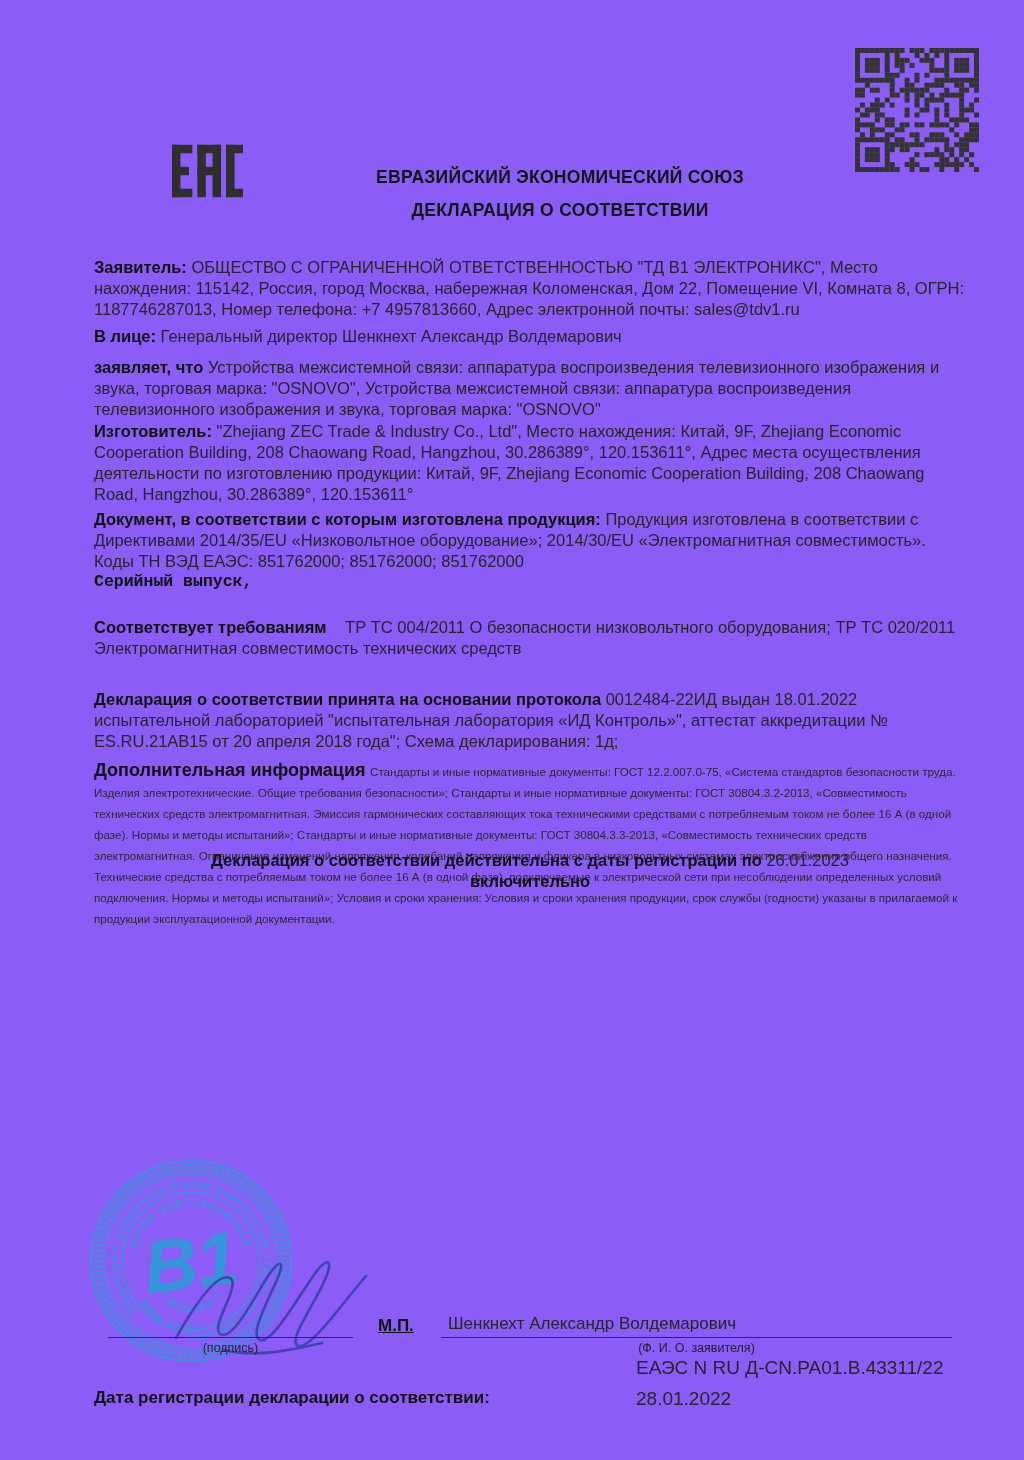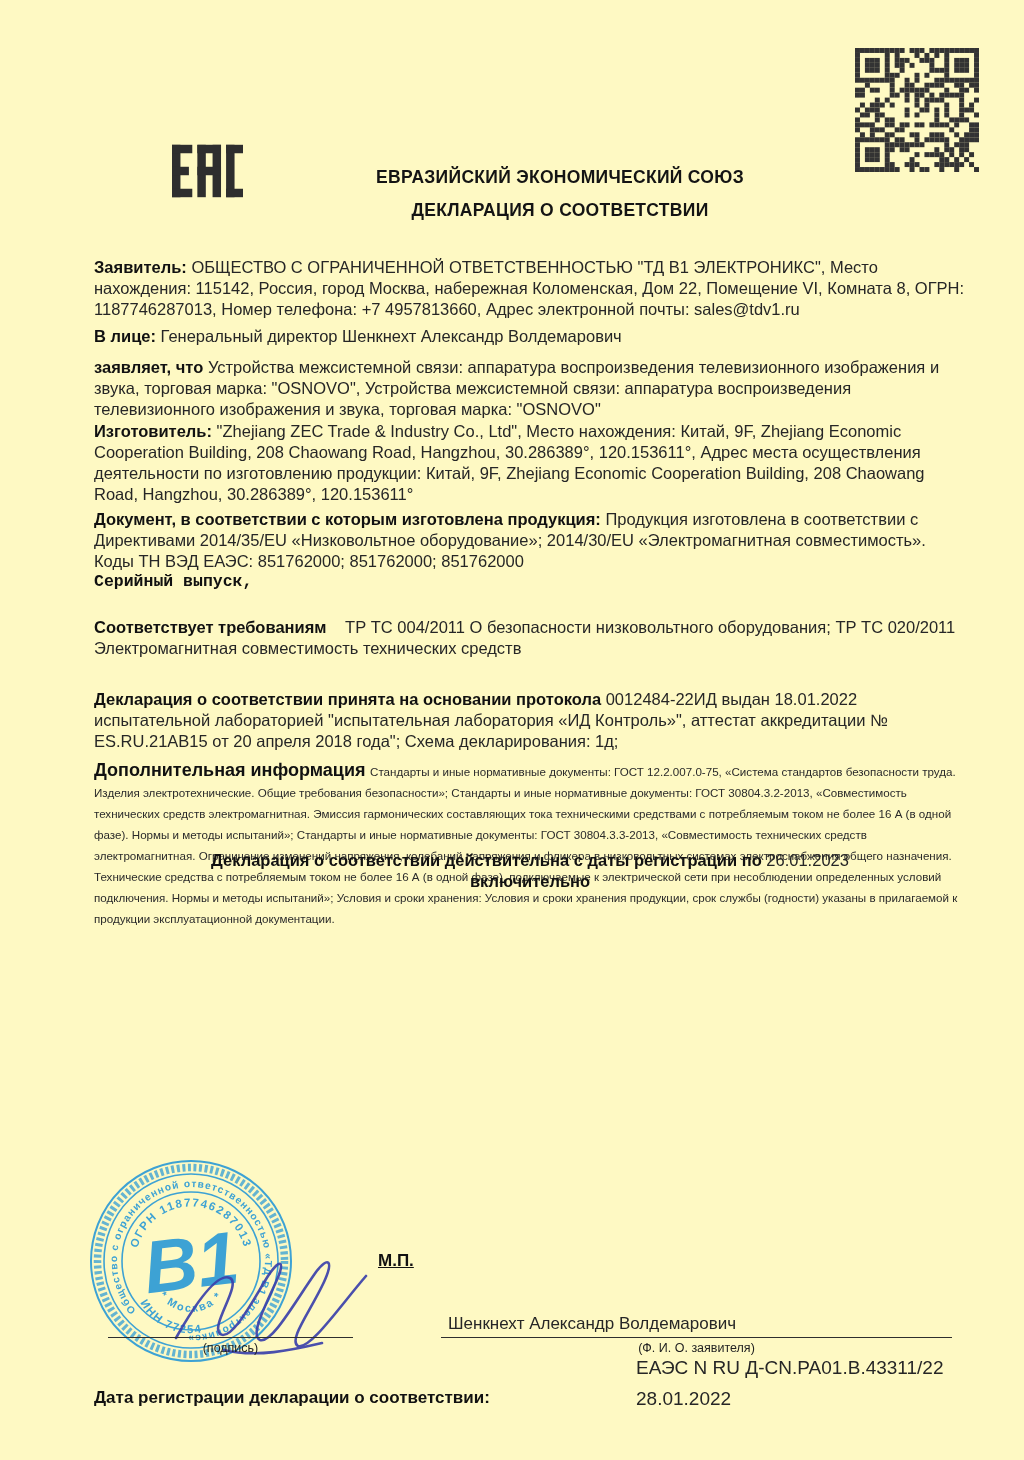--- a/index.html
+++ b/index.html
@@ -1,16 +1,16 @@
 <!DOCTYPE html>
 <html><head>
 <meta charset="utf-8">
 <style>
   html,body{margin:0;padding:0;background:#e8e8e8;}
-  .page{position:relative;width:1024px;height:1460px;background:#fef9c3;
+  .page{position:relative;width:1024px;height:1460px;background:#8b5cf6;
         font-family:"Liberation Sans","DejaVu Sans",sans-serif;color:#222;
         margin:0 auto;overflow:hidden;}
   .abs{position:absolute;}
   .para{width:872px;font-size:16.5px;line-height:21px;color:#262626;}
   .para b{color:#111;}
   .title{left:96px;width:928px;text-align:center;font-weight:bold;font-size:17.5px;color:#141414;letter-spacing:.3px;}
   .small-lead{font-size:18px;font-weight:bold;color:#111;}
   .small-text{font-size:11.6px;line-height:14.7px;color:#2a2a2a;}
   .indent{margin-left:14px;}
   .hline{border-top:1.6px solid #2e2e2e;height:0;}
@@ -466,21 +466,21 @@
       <g fill="none" stroke="#3b41ab" stroke-width="2.6" stroke-linecap="round" opacity=".92">
         <path d="M8,100 C25,70 48,34 62,40 C74,46 42,88 52,96 C64,104 86,60 100,38 C112,20 118,22 108,44 C96,70 82,98 92,102 C104,106 128,62 148,34 C160,18 166,22 156,44 C142,74 120,102 130,108 C142,112 172,68 198,38"></path>
         <path d="M56,112 C88,120 124,112 154,105"></path>
       </g>
     </svg>
   </div>
 
   <div class="abs hline" style="left:108px;top:1337px;width:245px;"></div>
   <div class="abs caption" style="left:108px;top:1341px;width:245px;">(подпись)</div>
 
-  <div class="abs blabel" style="left:378px;top:1251px;text-decoration:underline;">М.П.</div>
+  <div class="abs blabel" style="left:378px;top:1316px;text-decoration:underline;">М.П.</div>
 
   <div class="abs sig-name" style="left:448px;top:1314px;">Шенкнехт Александр Волдемарович</div>
   <div class="abs hline" style="left:441px;top:1337px;width:511px;"></div>
   <div class="abs caption" style="left:441px;top:1341px;width:511px;">(Ф. И. О. заявителя)</div>
 
   <div class="abs bvalue" style="left:636px;top:1357px;">ЕАЭС N RU Д-CN.РА01.В.43311/22</div>
   <div class="abs blabel" style="left:94px;top:1388px;">Дата регистрации декларации о соответствии:</div>
   <div class="abs bvalue" style="left:636px;top:1388px;">28.01.2022</div>
 
 </div>

